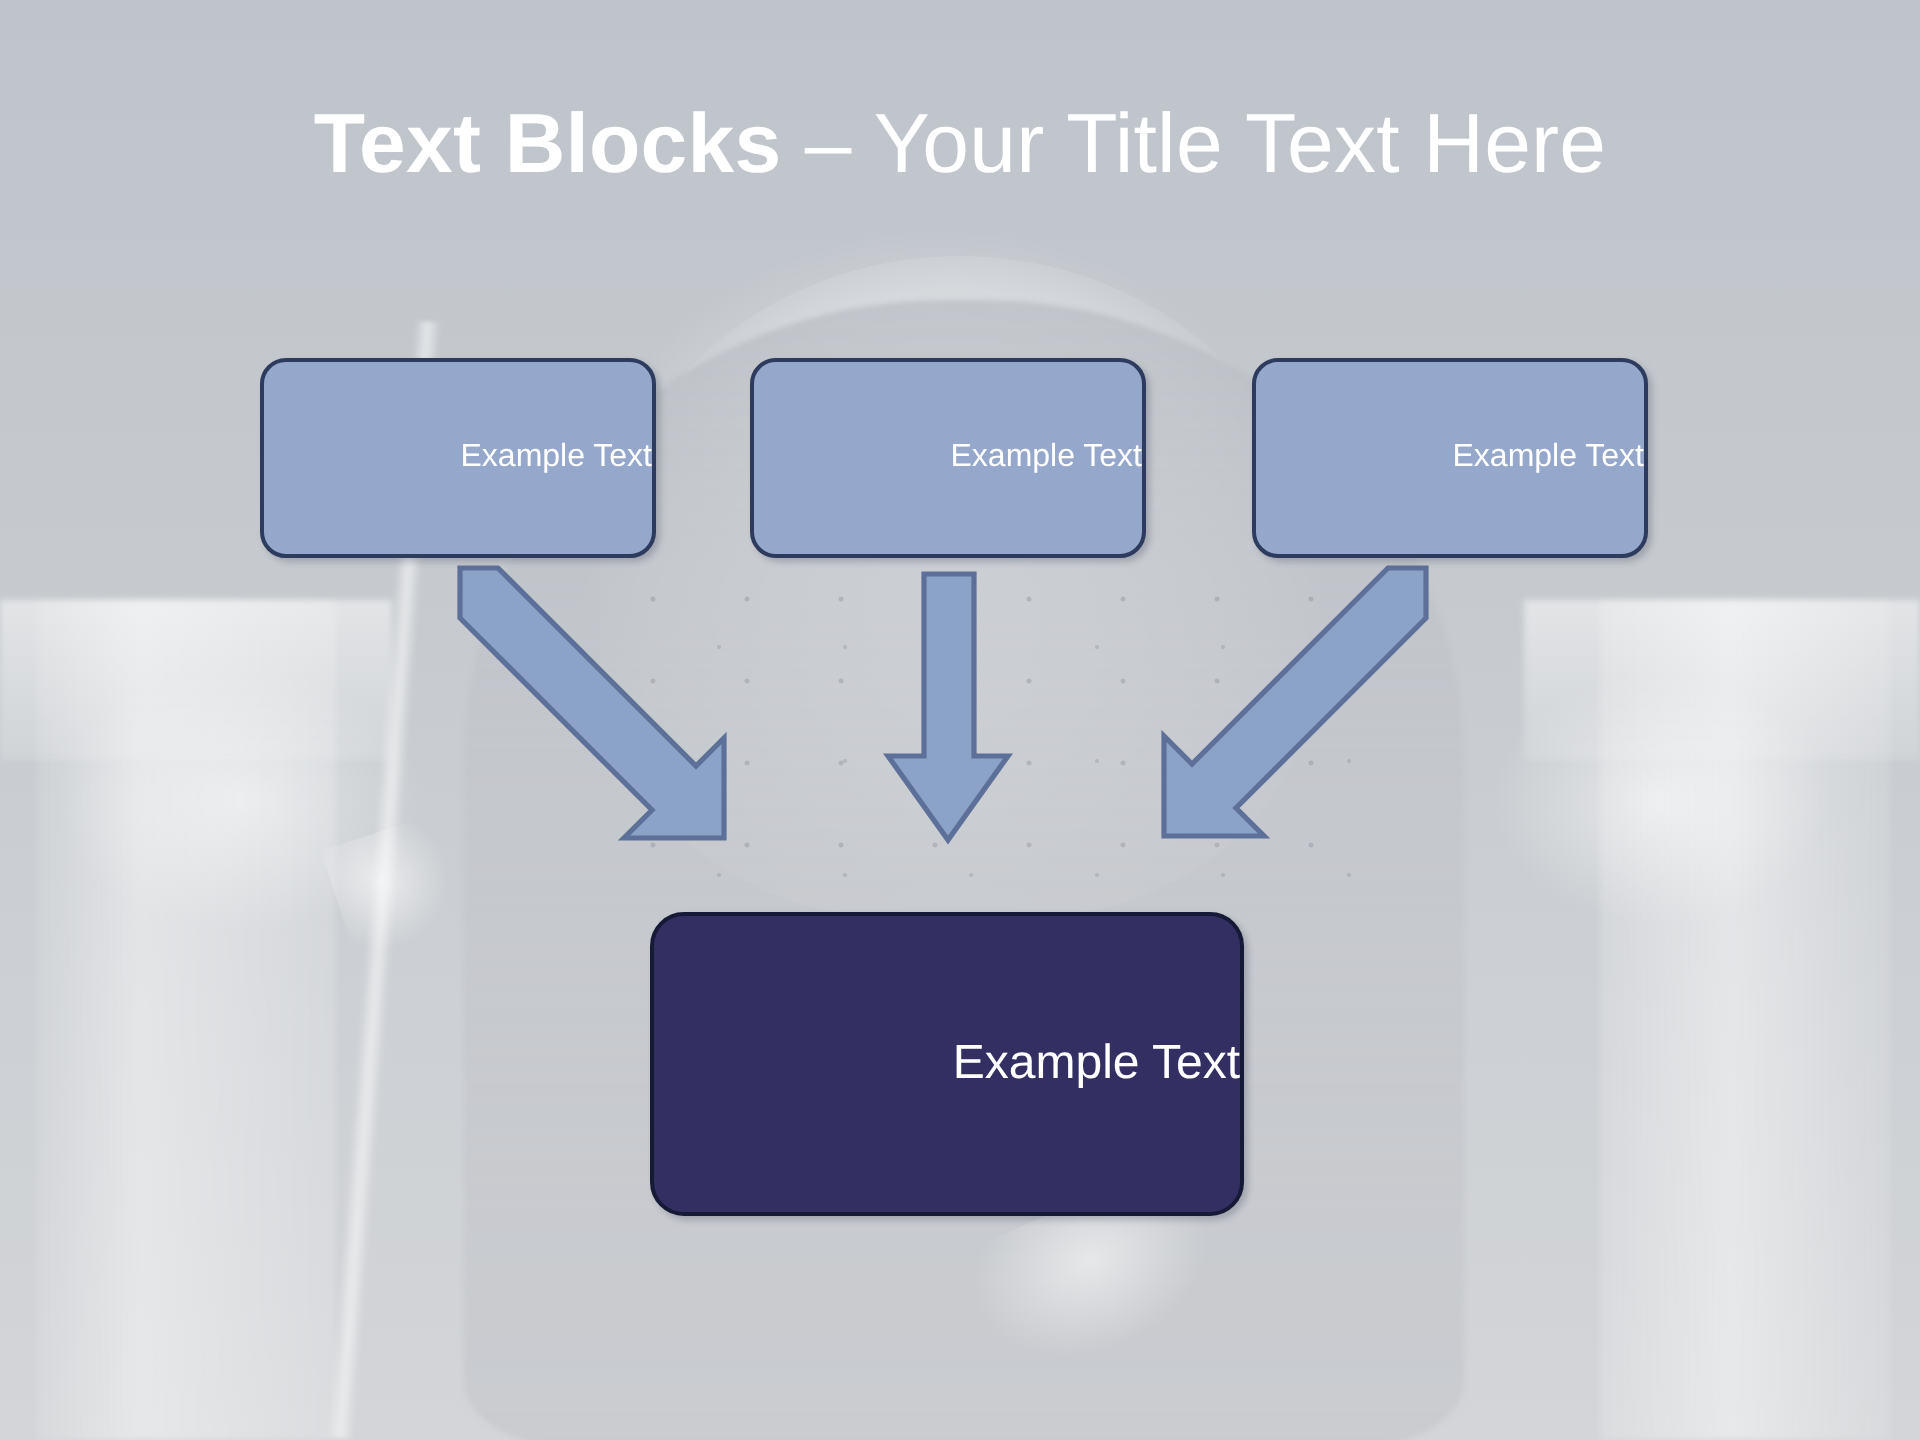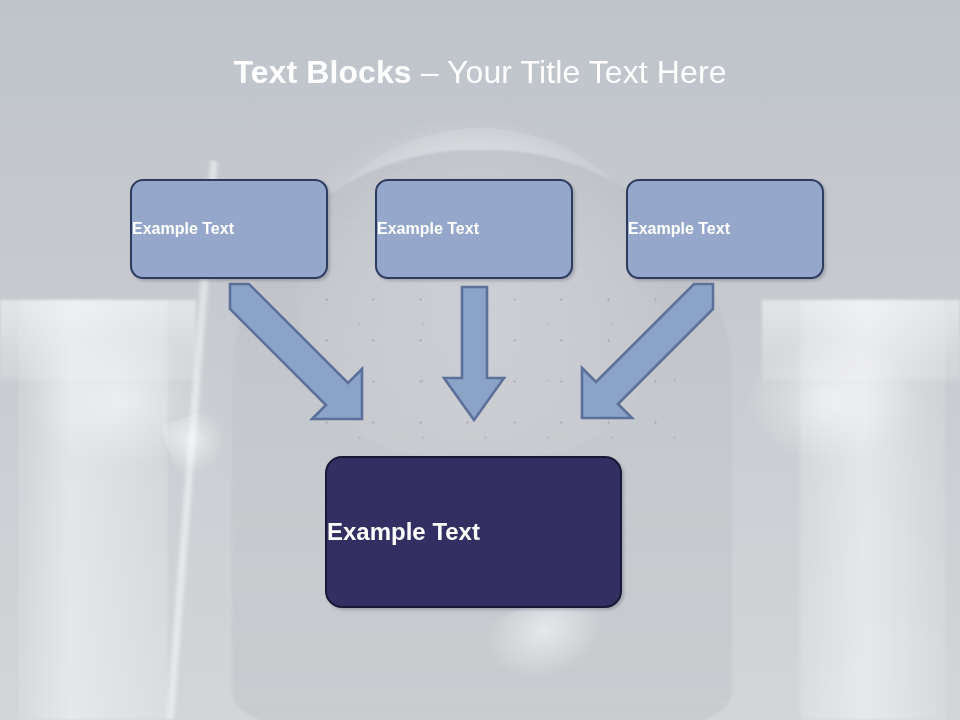--- a/index.html
+++ b/index.html
@@ -152,21 +152,21 @@
         rgba(180,190,206,0.45) 90%,
         rgba(201,204,209,0.0) 100%);
   }
 
   .slide-title {
     position: absolute;
     left: 0;
     top: 52px;
     width: 960px;
     text-align: center;
-    font-size: 32px;
+    font-size: 42px;
     line-height: 40px;
     color: #ffffff;
     letter-spacing: 0.1px;
     white-space: nowrap;
   }
   .slide-title .title-strong {
     font-weight: bold;
   }
   .slide-title .title-rest {
     font-weight: normal;
@@ -174,24 +174,23 @@
 
   
   .block {
     position: absolute;
     box-sizing: border-box;
     background: #95a8cb;
     border: 2.5px solid #2d3b5e;
     border-radius: 13px;
     display: flex;
     align-items: center;
-    justify-content: flex-start;
+    justify-content: flex-end;
     color: #ffffff;
     box-shadow: 2px 2px 3px rgba(60,70,90,0.28);
-    font-weight: bold;
   }
   .block-top {
     top: 179px;
     width: 198px;
     height: 100px;
     font-size: 16px;
   }
   #block-top-1 { left: 130px; }
   #block-top-2 { left: 375px; }
   #block-top-3 { left: 626px; }

